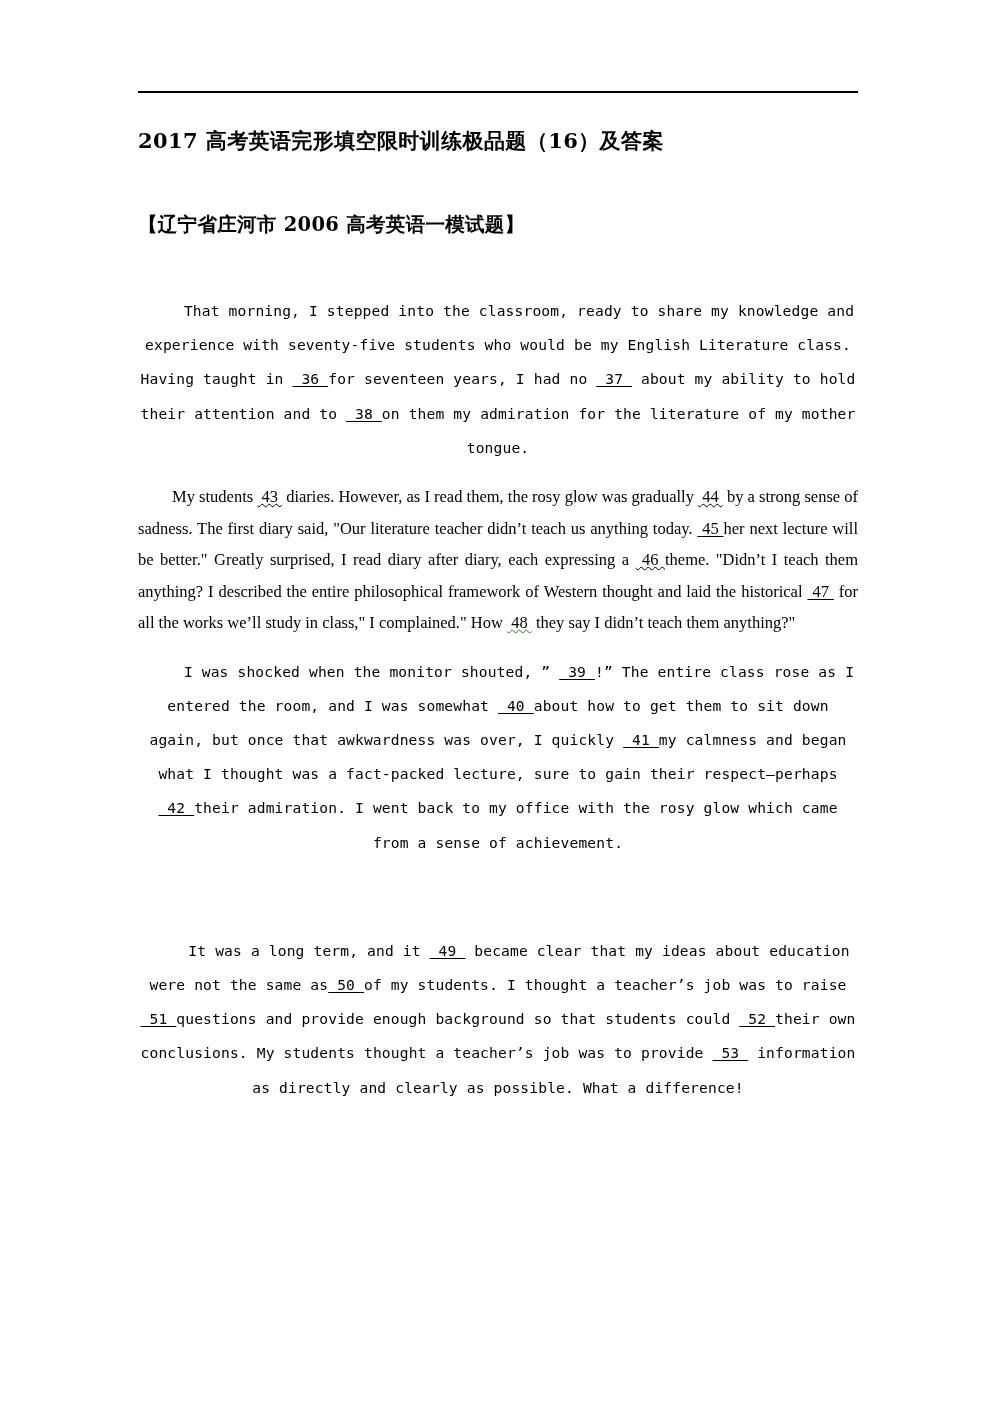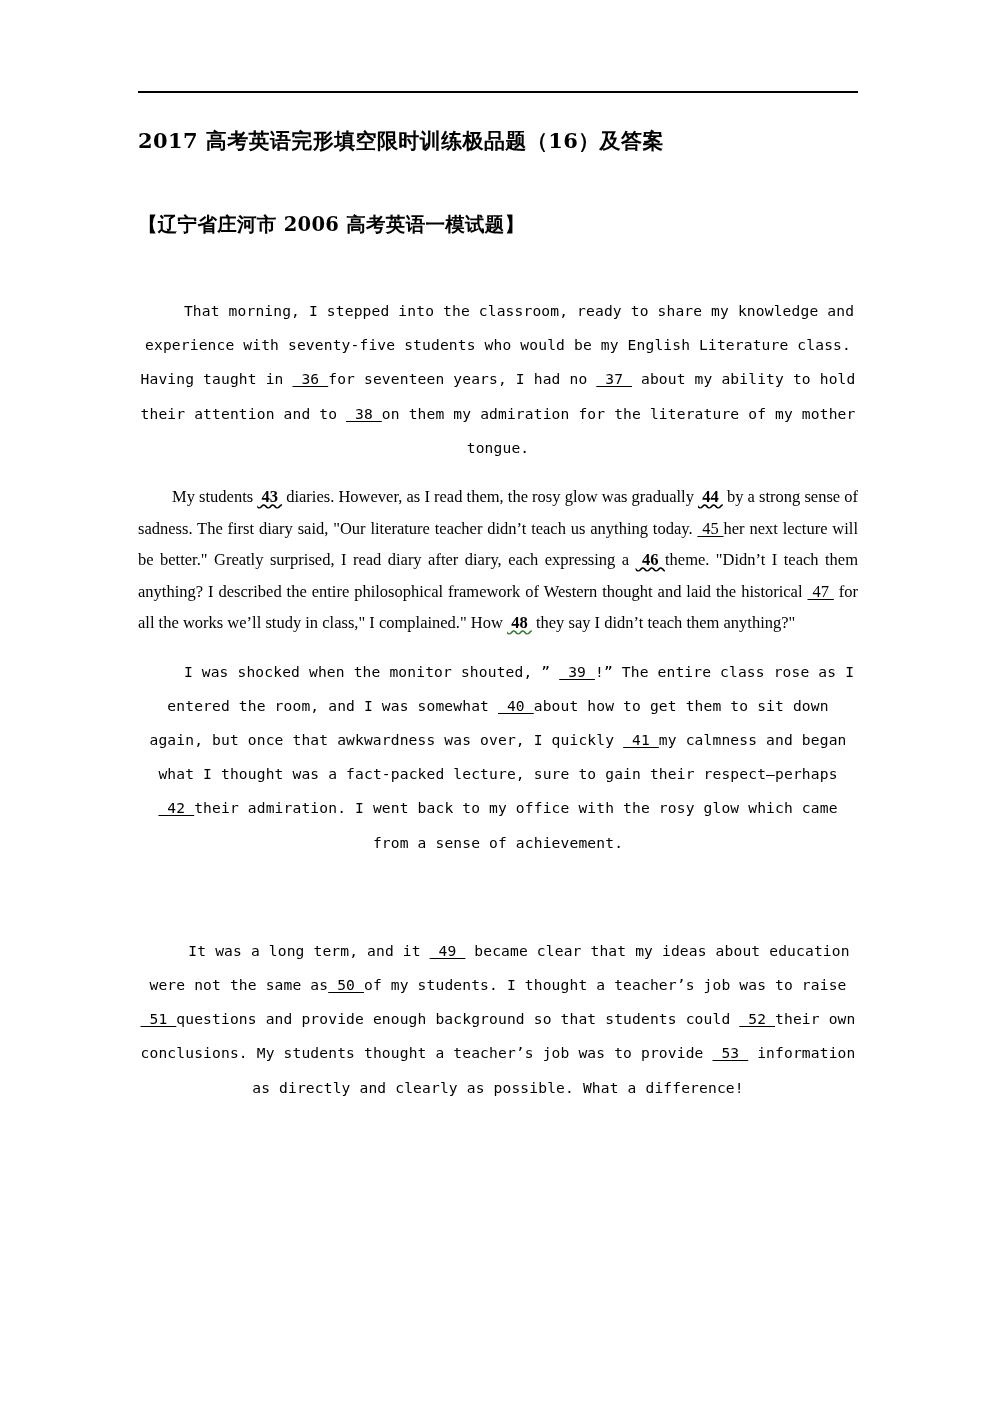--- a/index.html
+++ b/index.html
@@ -126,21 +126,20 @@
   
   .gr {
     text-decoration-style: wavy;
     text-decoration-color: #2f7d32;
     text-decoration-thickness: from-font;
     text-underline-offset: 1px;
   }
   
   .blank.sp, .blank.gr {
     text-decoration-line: underline;
-    font-weight: bold;
   }
 
   .vgap-sm { height: 16px; }
   .vgap-md { height: 30px; }
   .vgap-lg { height: 74px; }
 </style>
 </head>
 <body>
 
 <div class="page">

